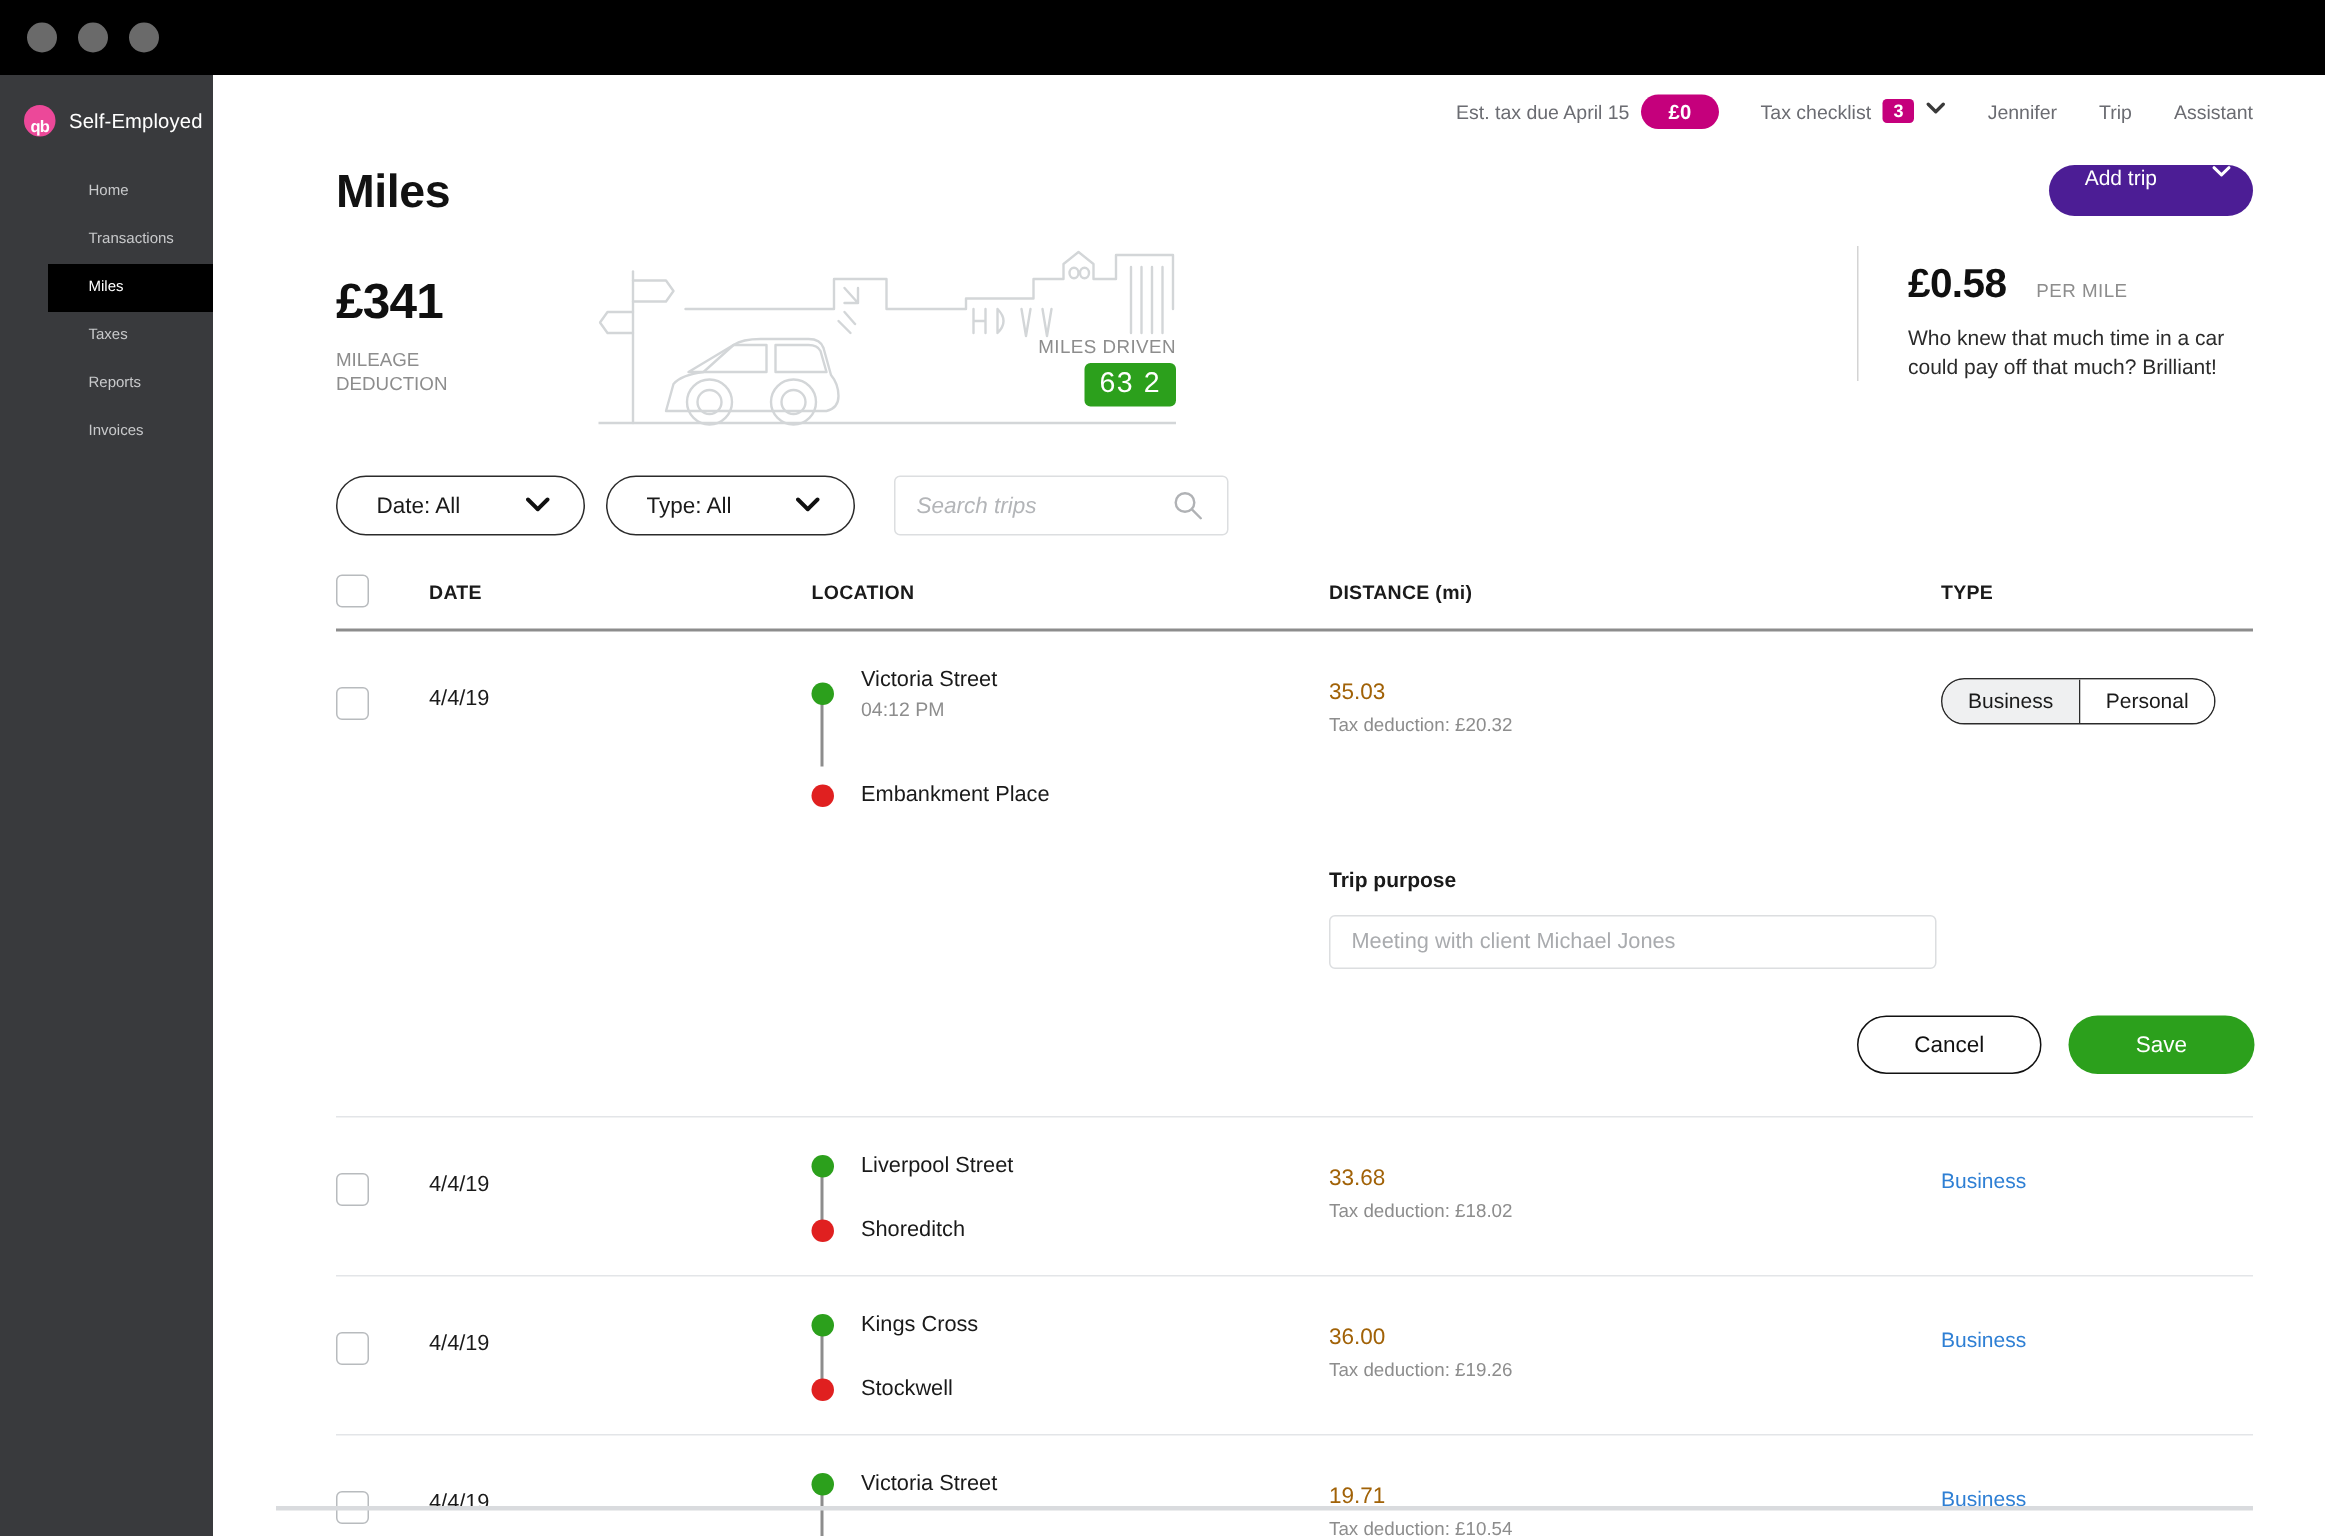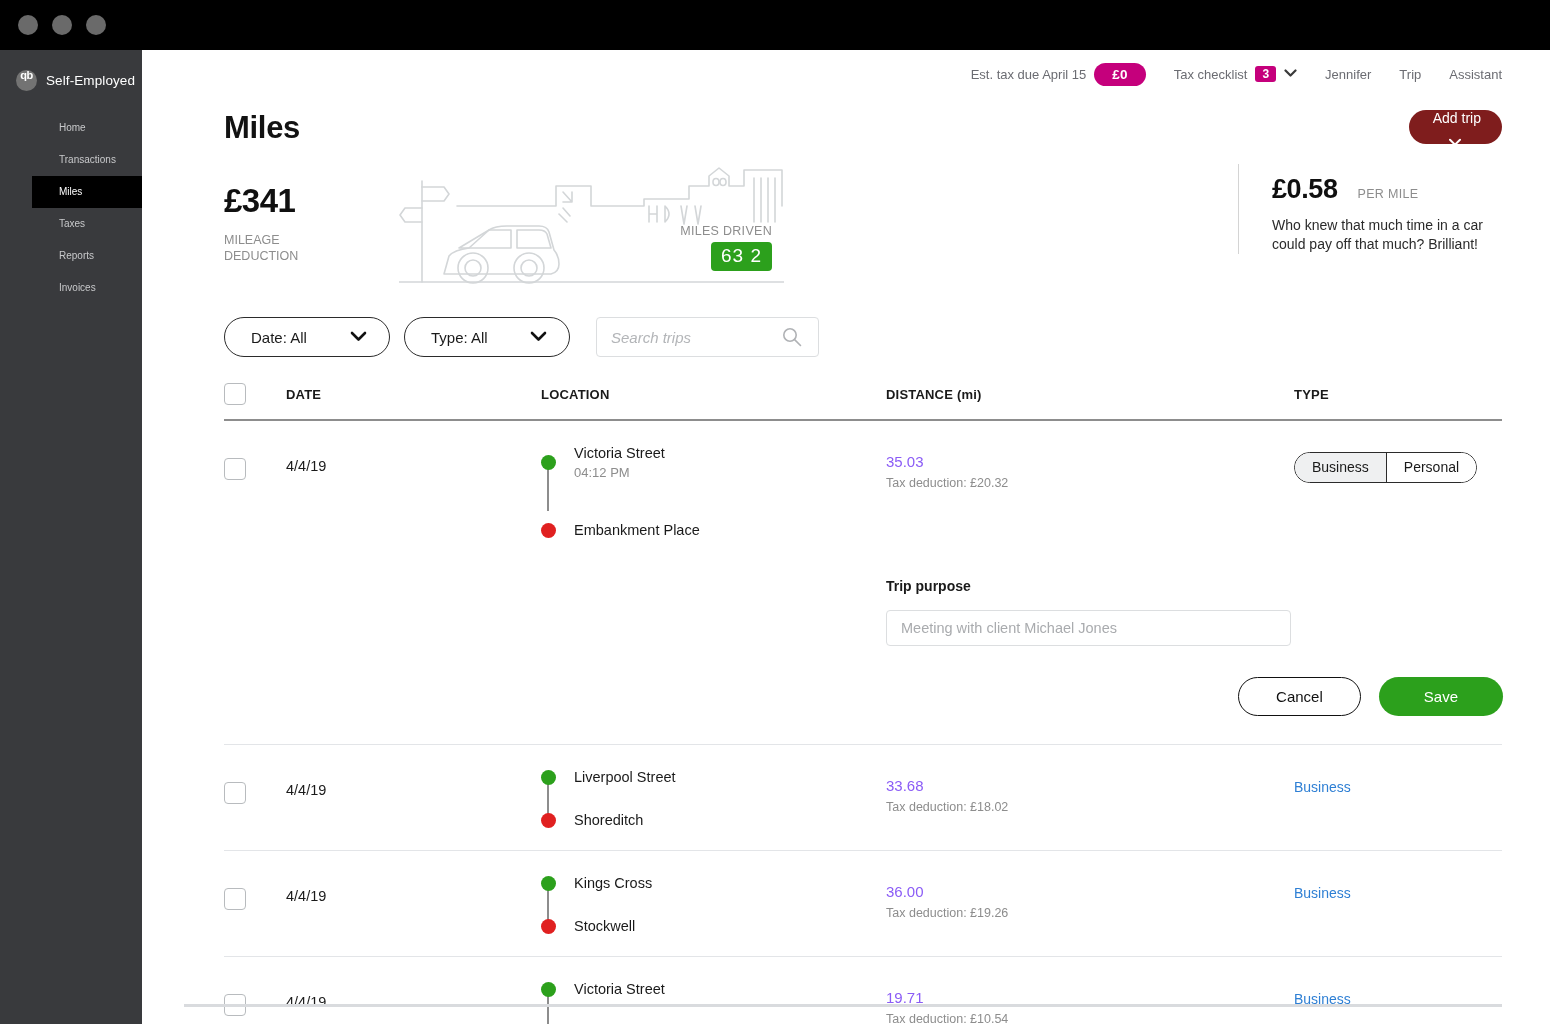--- a/index.html
+++ b/index.html
@@ -38,22 +38,22 @@
     color: #cfd0d2;
     padding-top: 0;
   }
   .brand {
     display: flex; align-items: center; gap: 9px;
     padding: 17px 0 0 16px;
     height: 44px; box-sizing: border-box;
   }
   .qb-logo {
     width: 21px; height: 21px; border-radius: 50%;
-    background: #737373;
-    display: flex; align-items: flex-start; justify-content: center;
+    background: #ec4899;
+    display: flex; align-items: flex-end; justify-content: center;
     color: #fff; font-size: 11px; font-weight: bold;
     letter-spacing: -0.5px; line-height: 1;
   }
   .brand-name { font-size: 13.5px; color: #fff; letter-spacing: .1px; }
   .nav { margin-top: 18px; }
   .nav-item {
     height: 32px; line-height: 32px;
     padding-left: 27px;
     font-size: 10px; color: #c8c9cb;
     cursor: pointer;
@@ -86,23 +86,23 @@
   
   .page-head {
     display: flex; align-items: flex-start; justify-content: space-between;
     padding: 12px 48px 0 42px;
   }
   .page-title {
     font-size: 31px; font-weight: 700; color: #121212;
     letter-spacing: -0.3px; margin: 0;
   }
   .addtrip {
-    display: flex; align-items: center;
-    background: #7f1d1d; border-radius: 999px;
-    height: 34px; overflow: hidden; cursor: pointer; flex-direction: column;
+    display: flex; align-items: flex-start;
+    background: #4c1d95; border-radius: 999px;
+    height: 34px; overflow: hidden; cursor: pointer;
   }
   .addtrip .lbl {
     color: #fff; font-size: 14px;
     display: flex; align-items: center;
     padding: 0 21px 0 24px;
   }
   .addtrip .sep { width: 1px; background: rgba(255,255,255,.45); margin: 6px 0; }
   .addtrip .car {
     color: #fff; font-size: 12px; display: flex; align-items: center;
     padding: 0 14px;
@@ -115,21 +115,21 @@
   .deduction { width: 175px; padding-top: 18px; }
   .deduction .amt {
     font-size: 33px; font-weight: 700; color: #101010; letter-spacing: -0.5px;
   }
   .deduction .cap {
     margin-top: 12px; font-size: 12.5px; color: #8d8d8d; line-height: 16px;
   }
   .illus { position: relative; width: 385px; height: 125px; }
   .illus svg { position: absolute; left: 0; top: 0; }
   .milesdriven {
-    position: absolute; right: 12px; top: 60px; text-align: right;
+    position: absolute; right: 0; top: 60px; text-align: right;
   }
   .milesdriven .lab {
     font-size: 12.5px; color: #8d8d8d; letter-spacing: .3px;
   }
   .milesdriven .val {
     margin-top: 4px; display: inline-block;
     background: #2ca01c; color: #fff;
     font-size: 19px; border-radius: 4px;
     padding: 3px 10px 4px; letter-spacing: 1px;
   }
@@ -201,21 +201,21 @@
     position: absolute; left: 6px; top: 14px;
     width: 2px; height: 52px; background: #8d8d8d;
   }
   .loc-item { display: flex; align-items: center; gap: 18px; position: relative; }
   .loc-item + .loc-item { margin-top: 42px; }
   .marker { width: 15px; height: 15px; border-radius: 50%; flex: 0 0 15px; z-index: 2; }
   .marker.start { background: #2ca01c; }
   .marker.end { background: #e02020; }
   .loc-txt .name { font-size: 14.5px; color: #1a1a1a; }
   .loc-txt .time { font-size: 13px; color: #8d8d8d; margin-top: 4px; }
-  .dist .v { font-size: 15px; color: #8b5cf6; padding-top: 8px; }
+  .dist .v { font-size: 15px; color: #a16207; padding-top: 8px; }
   .dist .d { font-size: 12.5px; color: #8d8d8d; margin-top: 6px; }
   .toggle {
     display: inline-flex; border: 1.3px solid #2b2b2b; border-radius: 999px;
     overflow: hidden; margin-top: 7px; cursor: pointer;
   }
   .toggle .seg {
     font-size: 14px; padding: 6px 17px 7px; color: #1a1a1a; background: #fff;
   }
   .toggle .seg.on { background: #eff0f1; border-right: 1.3px solid #2b2b2b; }
   .type-link { font-size: 14px; color: #2e7fd4; padding-top: 10px; cursor: pointer; }

